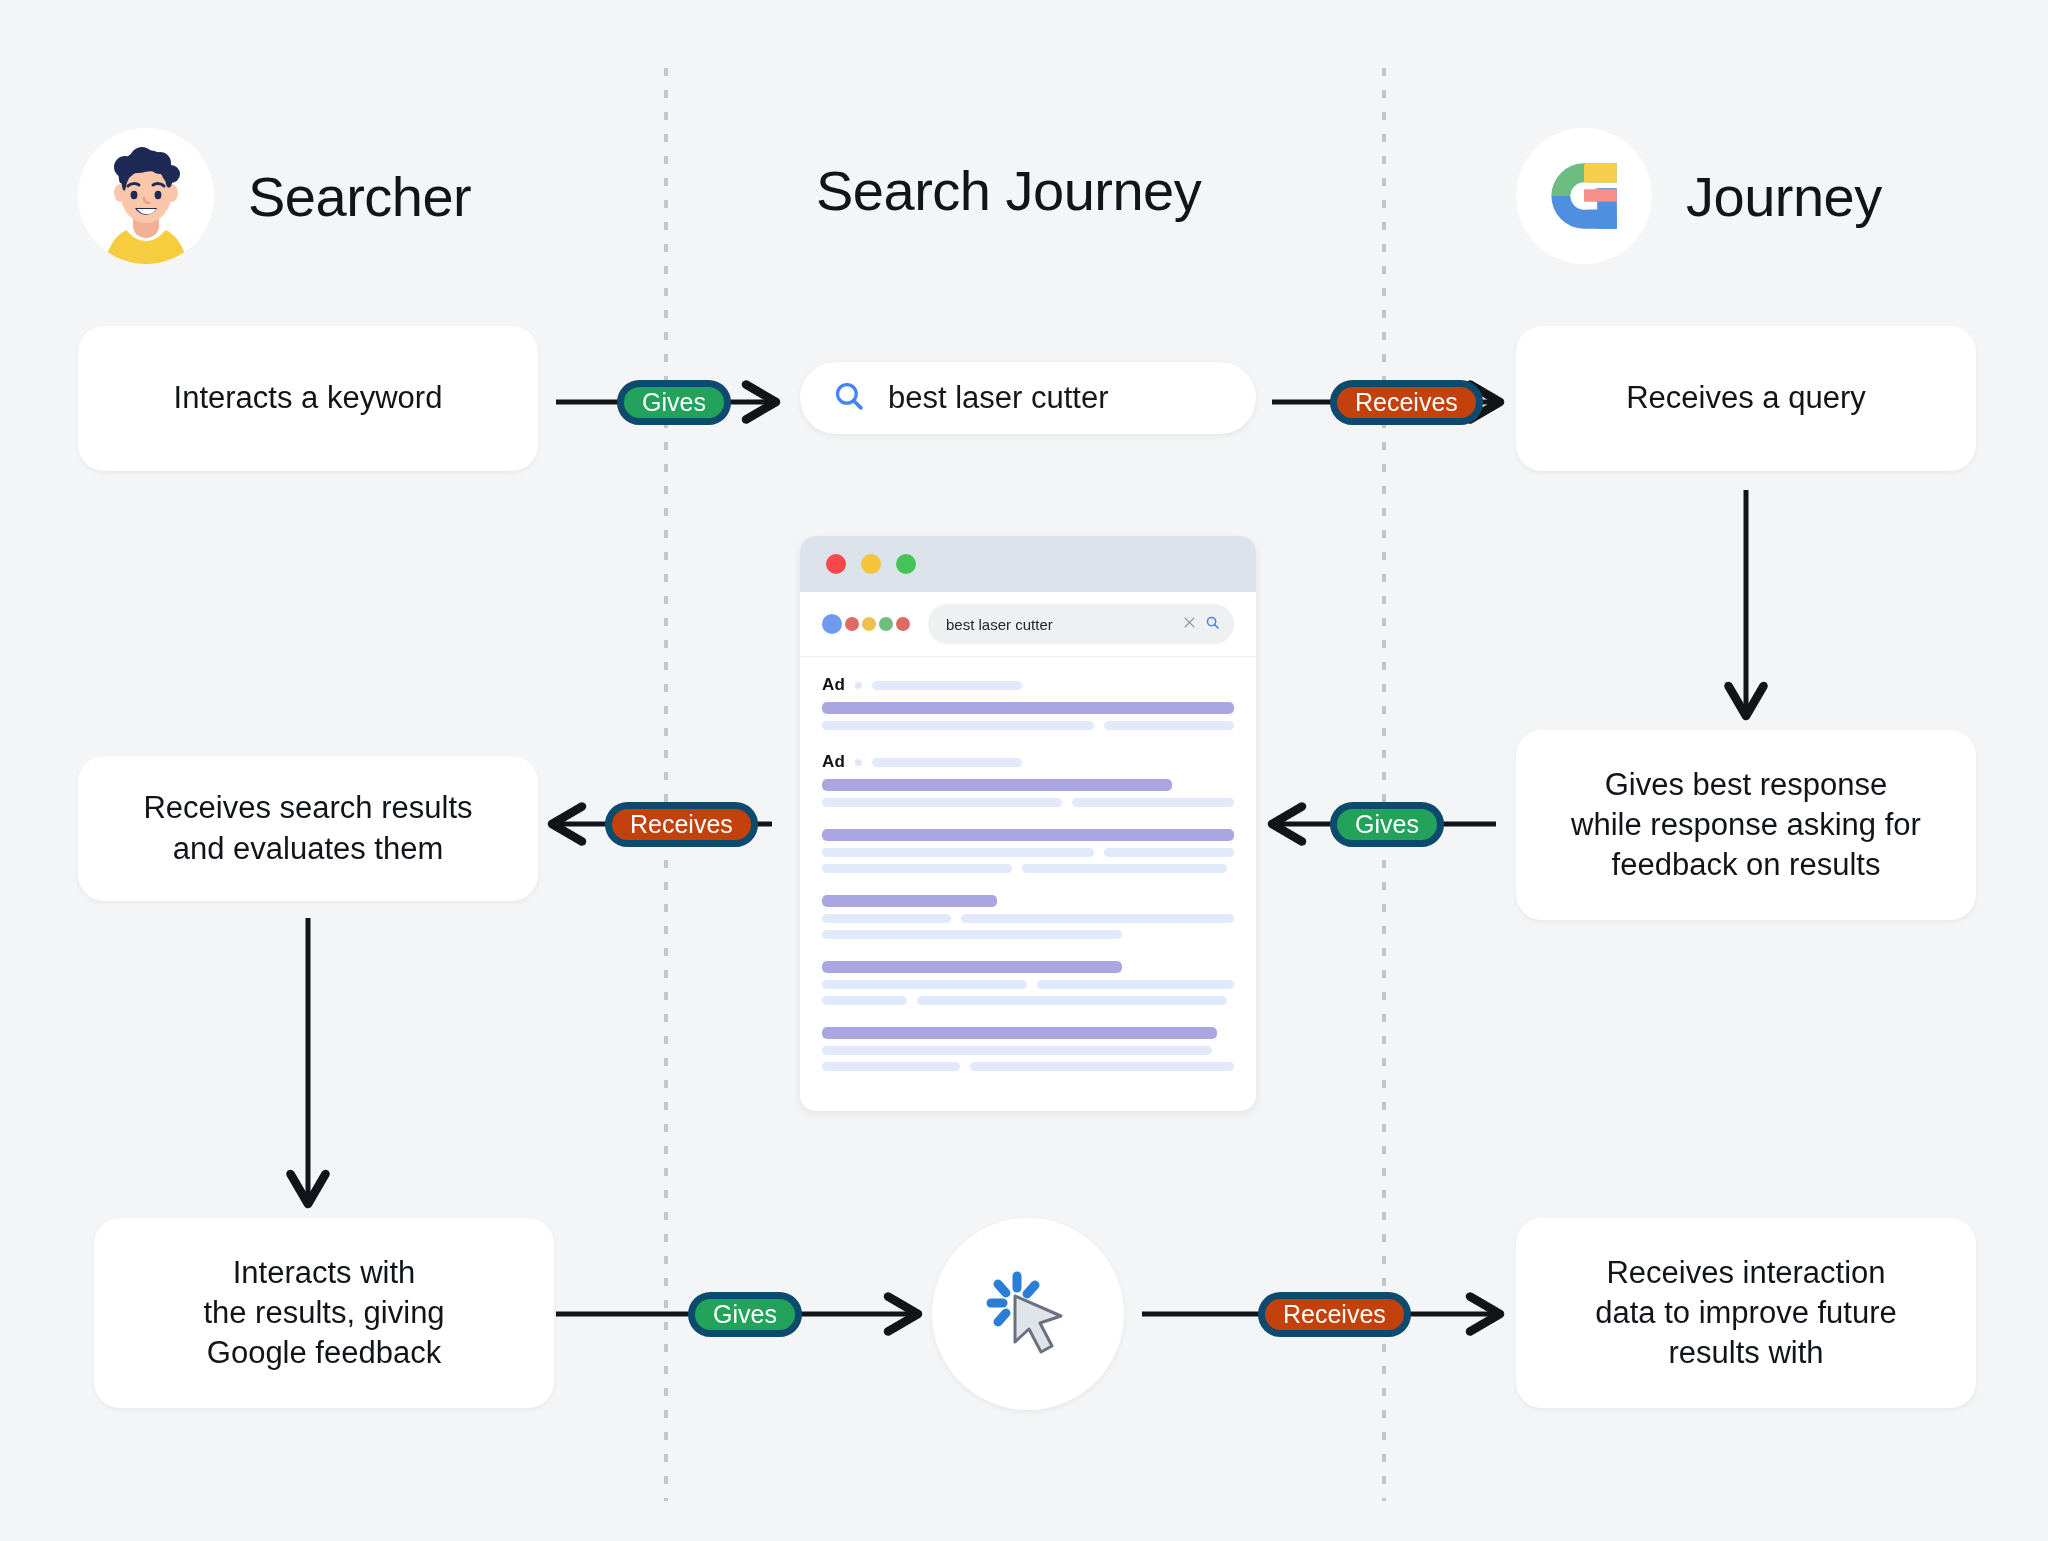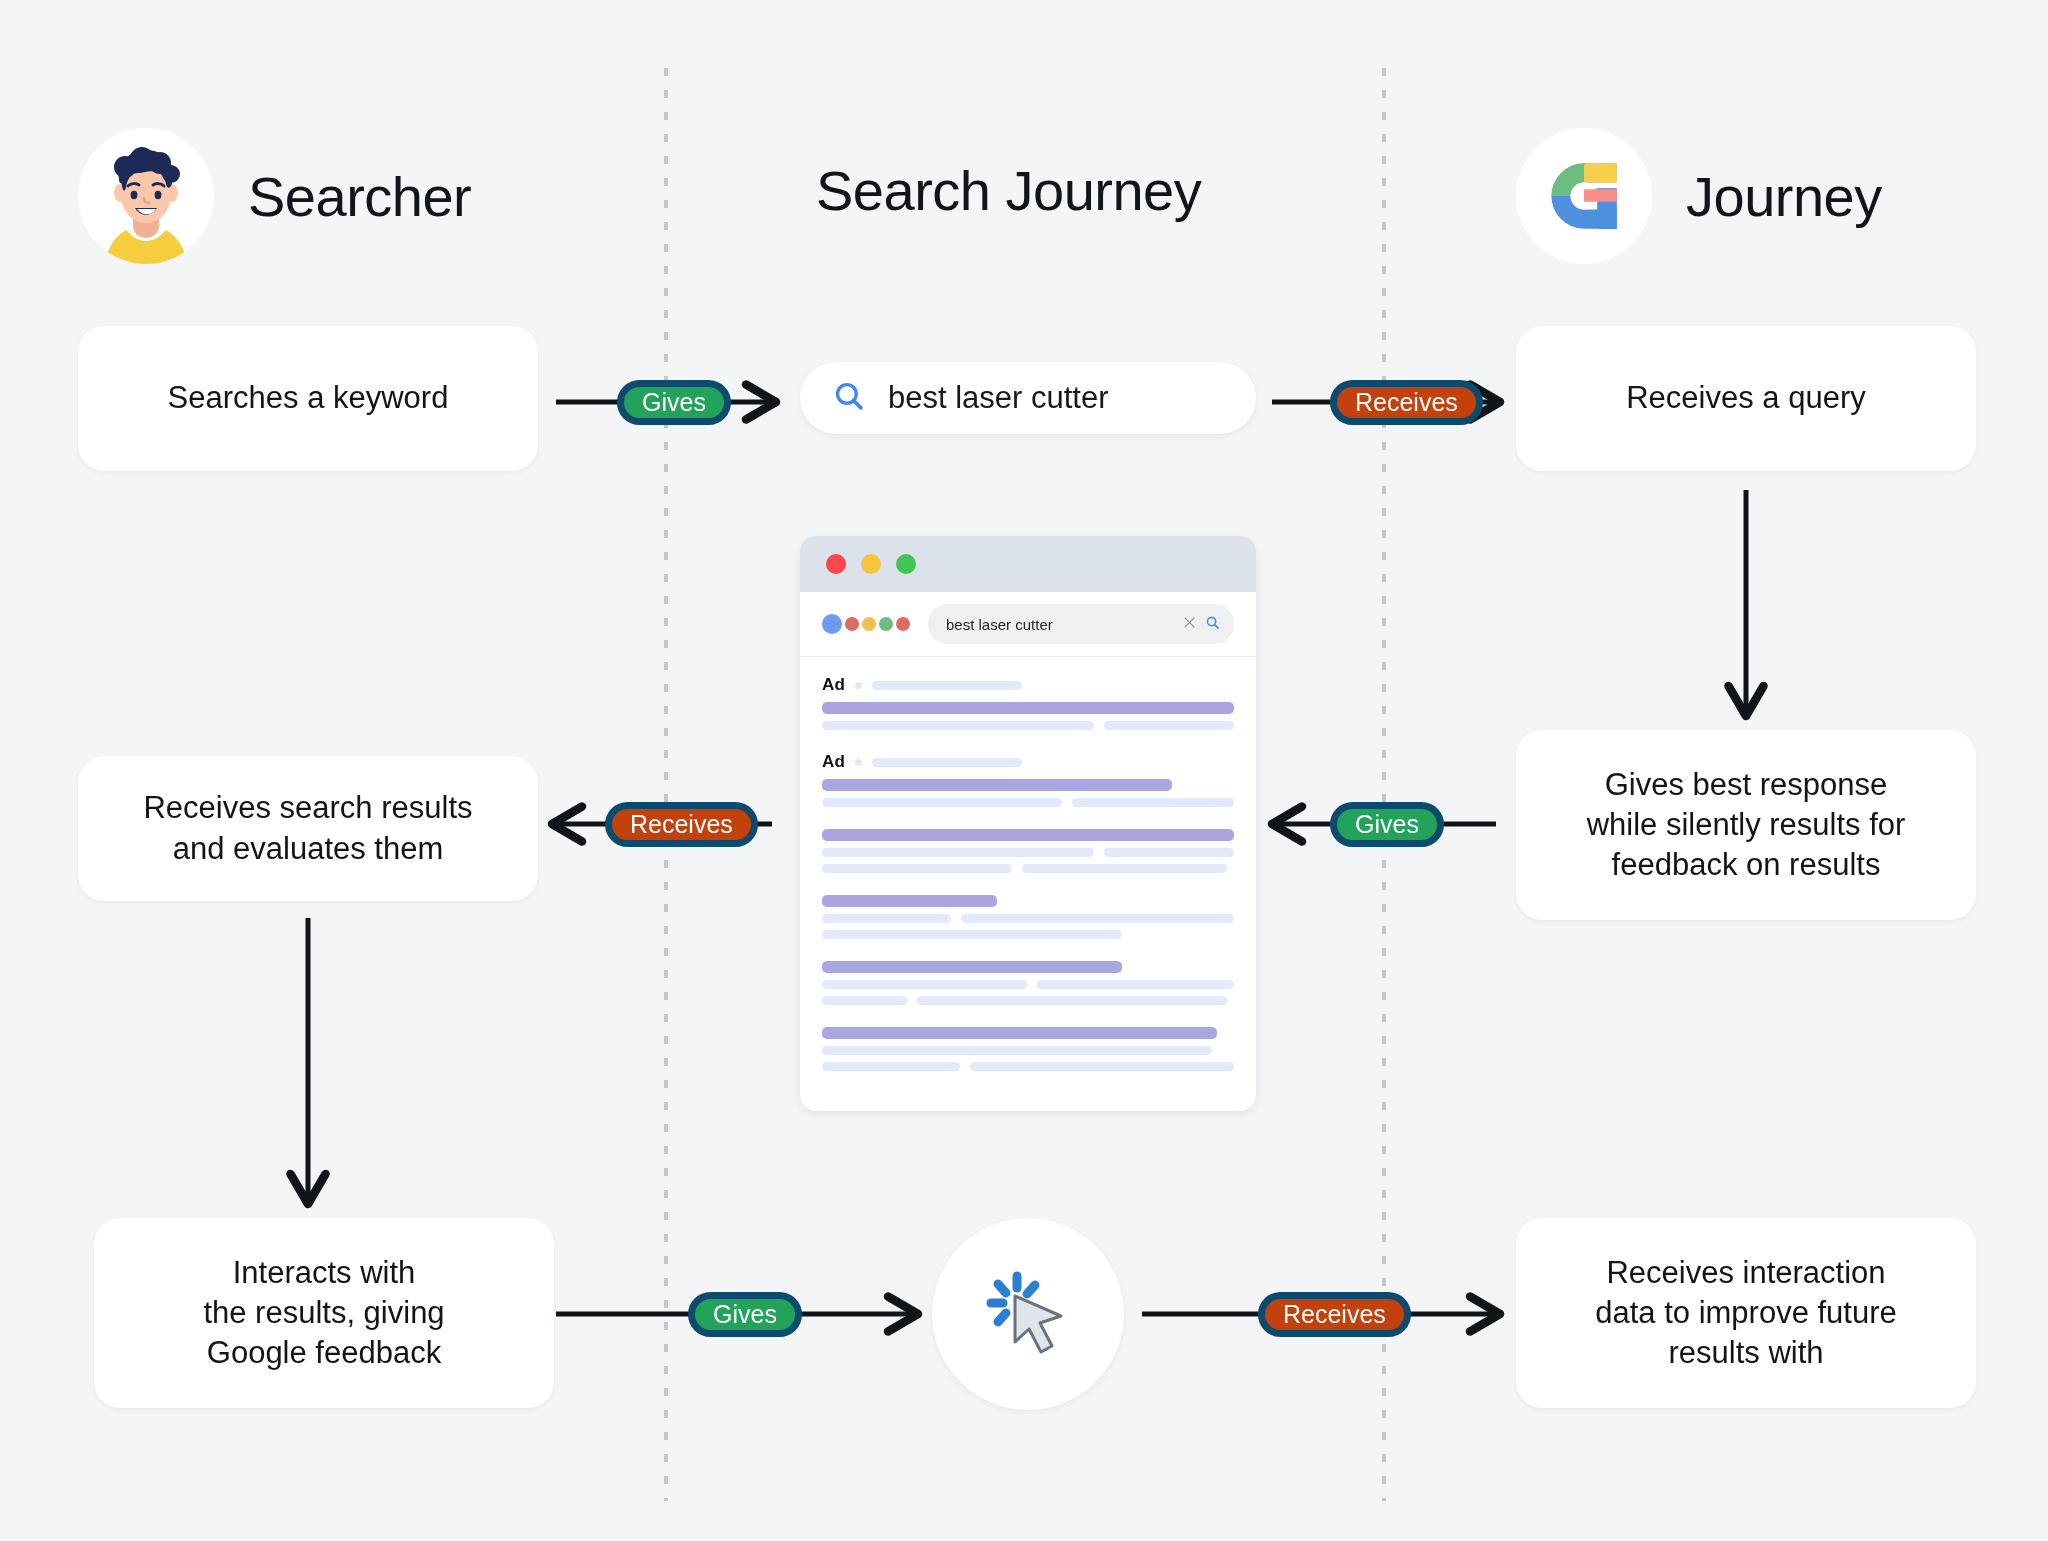--- a/index.html
+++ b/index.html
@@ -164,21 +164,21 @@
         <circle cx="50" cy="50" r="14" fill="#ffffff"></circle>
         <rect x="50" y="43" width="34" height="13" fill="#f78f8a"></rect>
         <rect x="64" y="56" width="20" height="28" fill="#4e8fe0"></rect>
       </svg>
     </div>
     <div class="head-title">Journey</div>
   </div>
 
   <div class="card" id="card-l1">
     <div>
-      <div>Searches a keyword</div>
+      <div>Interacts a keyword</div>
     </div>
   </div>
   <div class="card" id="card-l2">
     <div>
       <div>Receives search results</div>
       <div>and evaluates them</div>
     </div>
   </div>
   <div class="card" id="card-l3">
     <div>
@@ -189,21 +189,21 @@
   </div>
 
   <div class="card" id="card-r1">
     <div>
       <div>Receives a query</div>
     </div>
   </div>
   <div class="card" id="card-r2">
     <div>
       <div>Gives best response</div>
-      <div>while silently results for</div>
+      <div>while response asking for</div>
       <div>feedback on results</div>
     </div>
   </div>
   <div class="card" id="card-r3">
     <div>
       <div>Receives interaction</div>
       <div>data to improve future</div>
       <div>results with</div>
     </div>
   </div>

